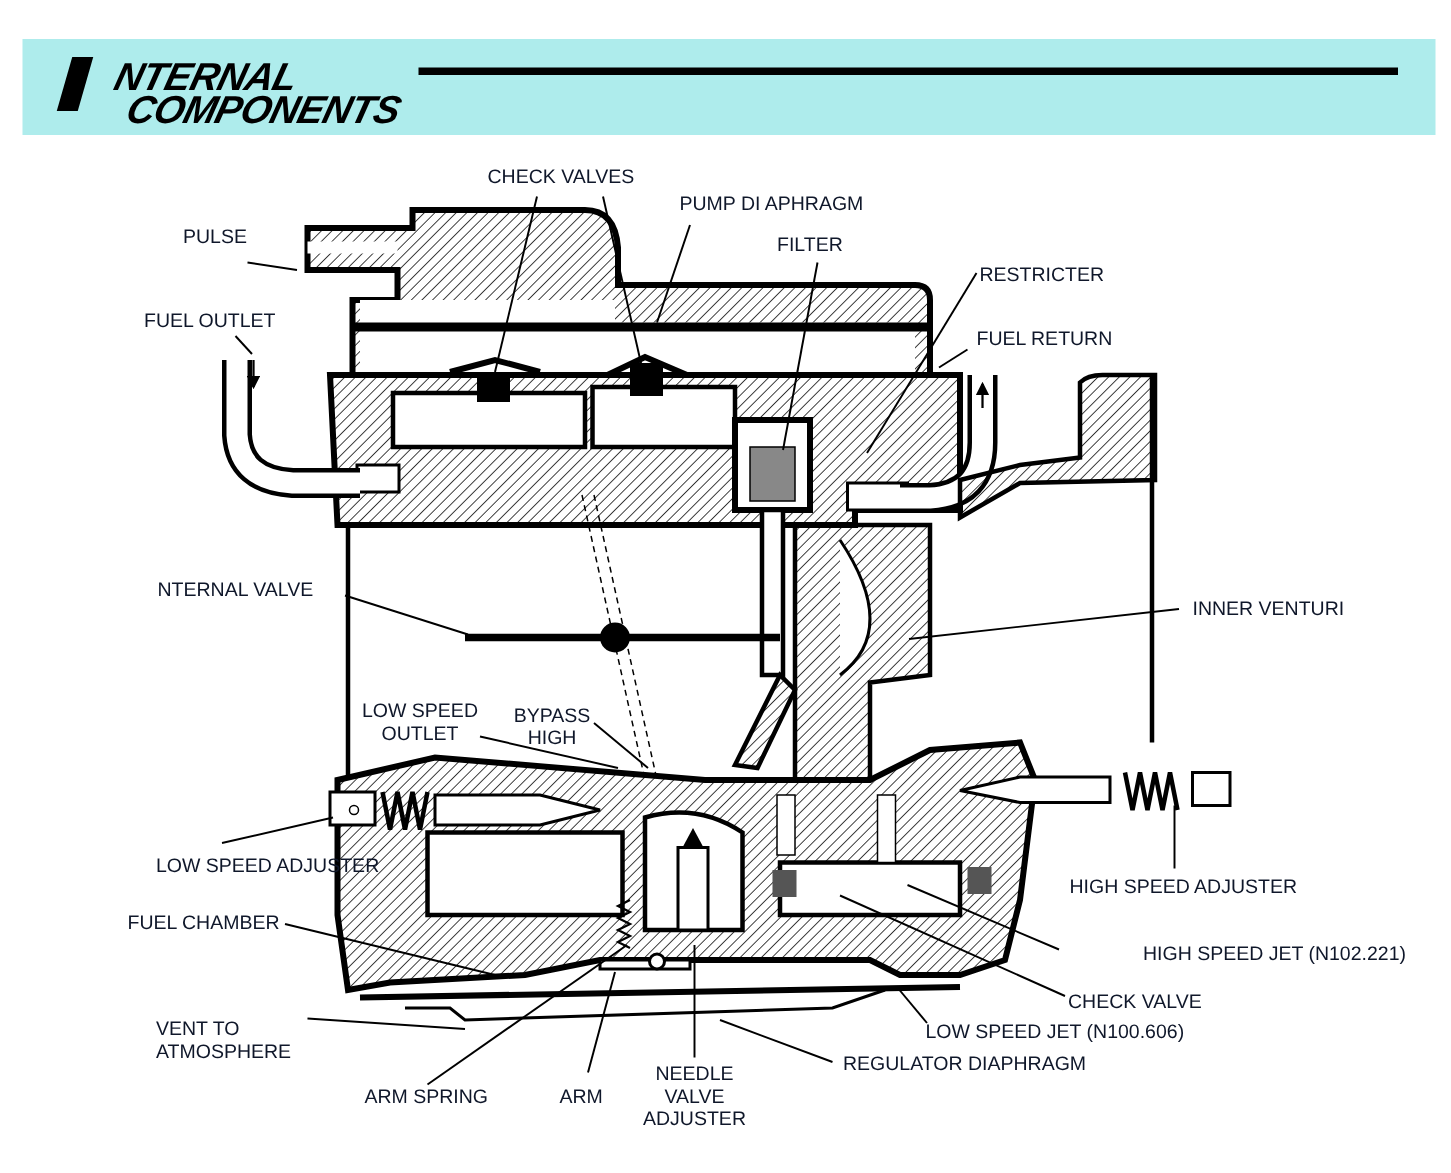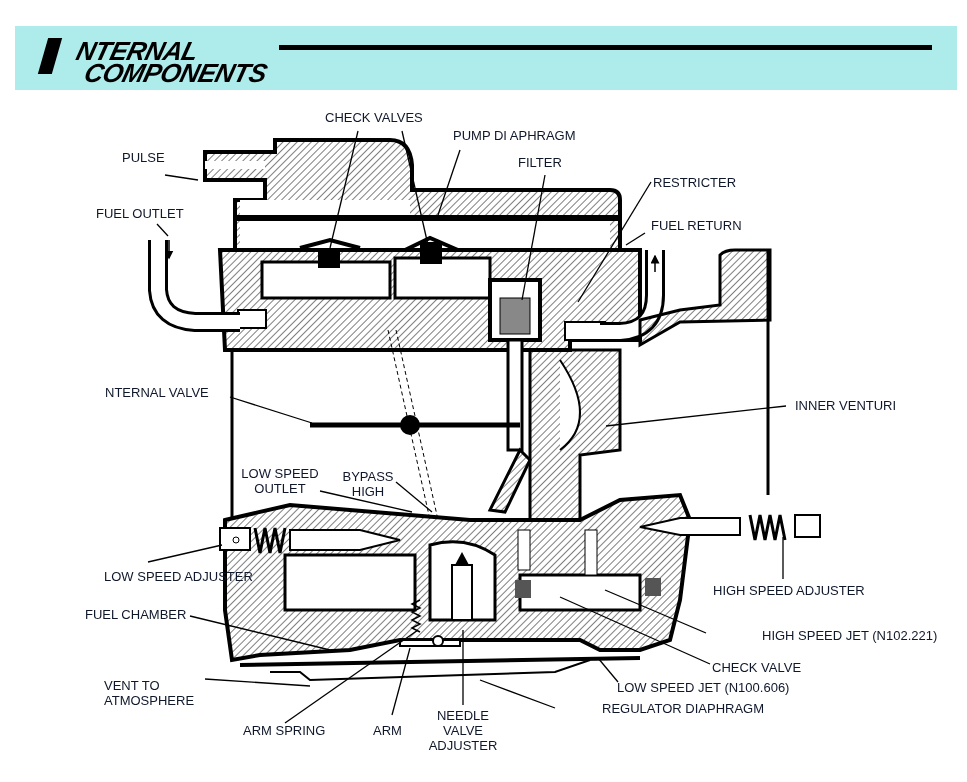--- a/index.html
+++ b/index.html
@@ -176,20 +176,20 @@
 <div class="lbl" style="left:88px;top:569px;margin-left:16px;">LOW SPEED ADJUSTER</div>
 <div class="lbl" style="left:713px;top:583px;">HIGH SPEED ADJUSTER</div>
 <div class="lbl" style="left:85px;top:607px;">FUEL CHAMBER</div>
 <div class="lbl" style="left:714px;top:628px;margin-left:48px;">HIGH SPEED JET (N102.221)</div>
 <div class="lbl center" style="left:104px;top:655px;width:104px;text-align:left;margin-top:23px;">
   <div>VENT TO</div>
   <div>ATMOSPHERE</div>
 </div>
 <div class="lbl" style="left:712px;top:660px;">CHECK VALVE</div>
 <div class="lbl" style="left:617px;top:680px;">LOW SPEED JET (N100.606)</div>
-<div class="lbl" style="left:562px;top:701px;margin-left:40px;">REGULATOR DIAPHRAGM</div>
+<div class="lbl" style="left:562px;top:701px;">REGULATOR DIAPHRAGM</div>
 <div class="lbl" style="left:243px;top:723px;">ARM SPRING</div>
 <div class="lbl" style="left:373px;top:723px;">ARM</div>
 <div class="lbl center" style="left:425px;top:708px;width:76px;">
   <div>NEEDLE</div>
   <div>VALVE</div>
   <div>ADJUSTER</div>
 </div>
 
 </body></html>

